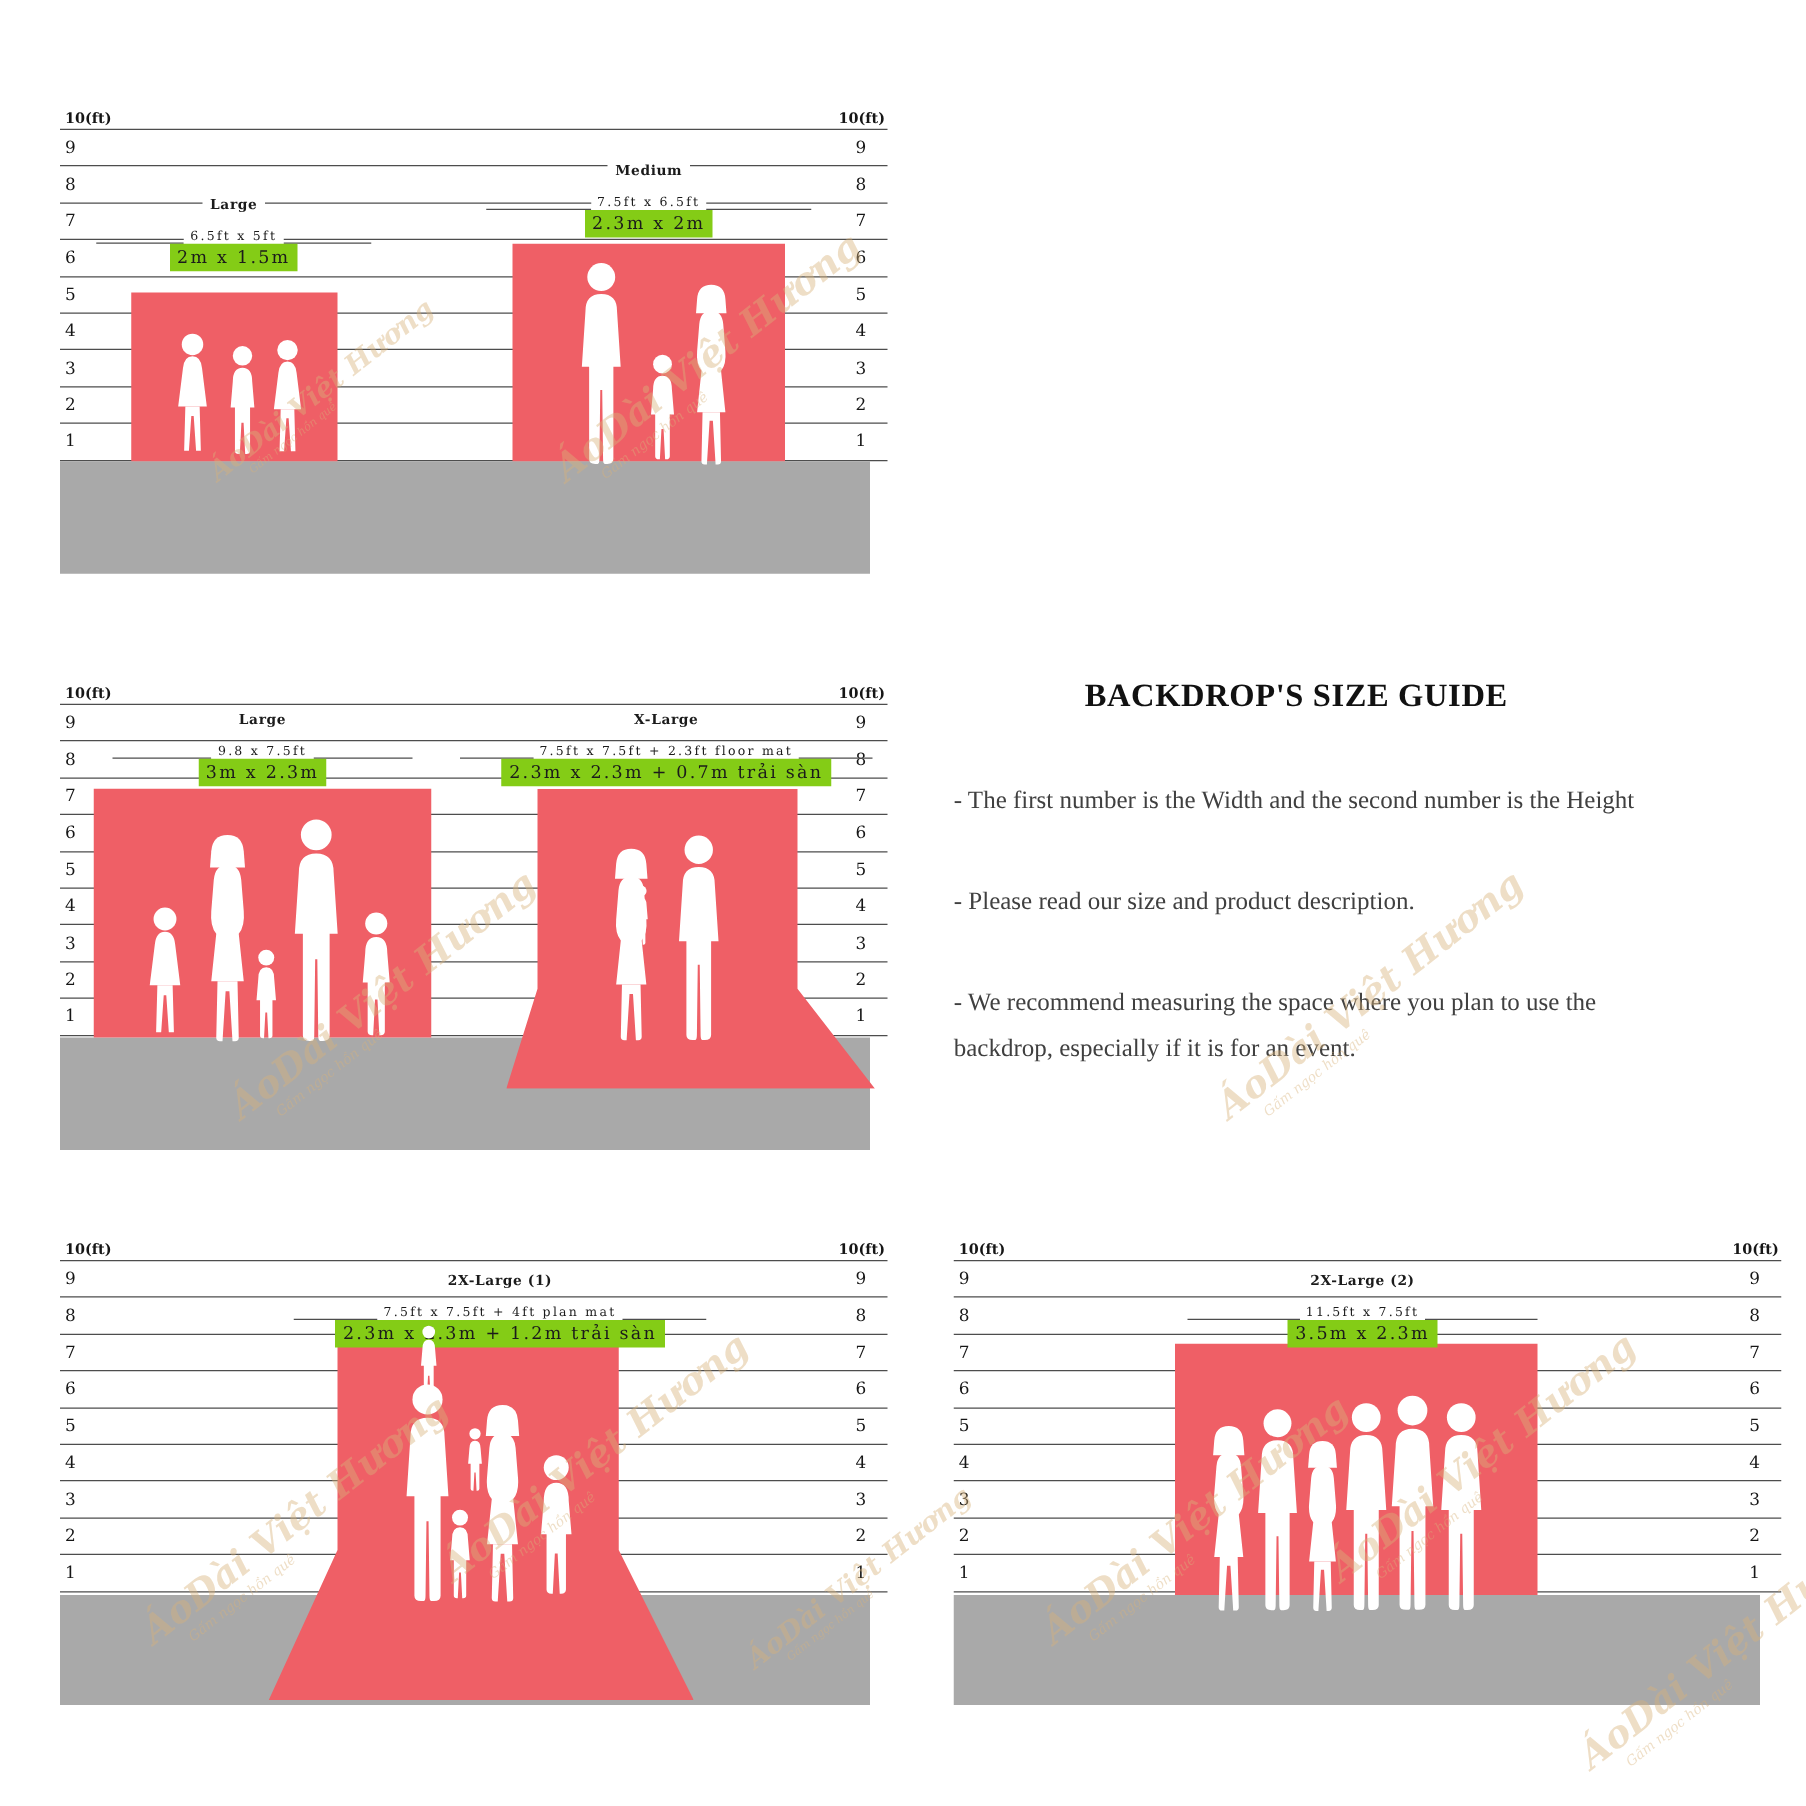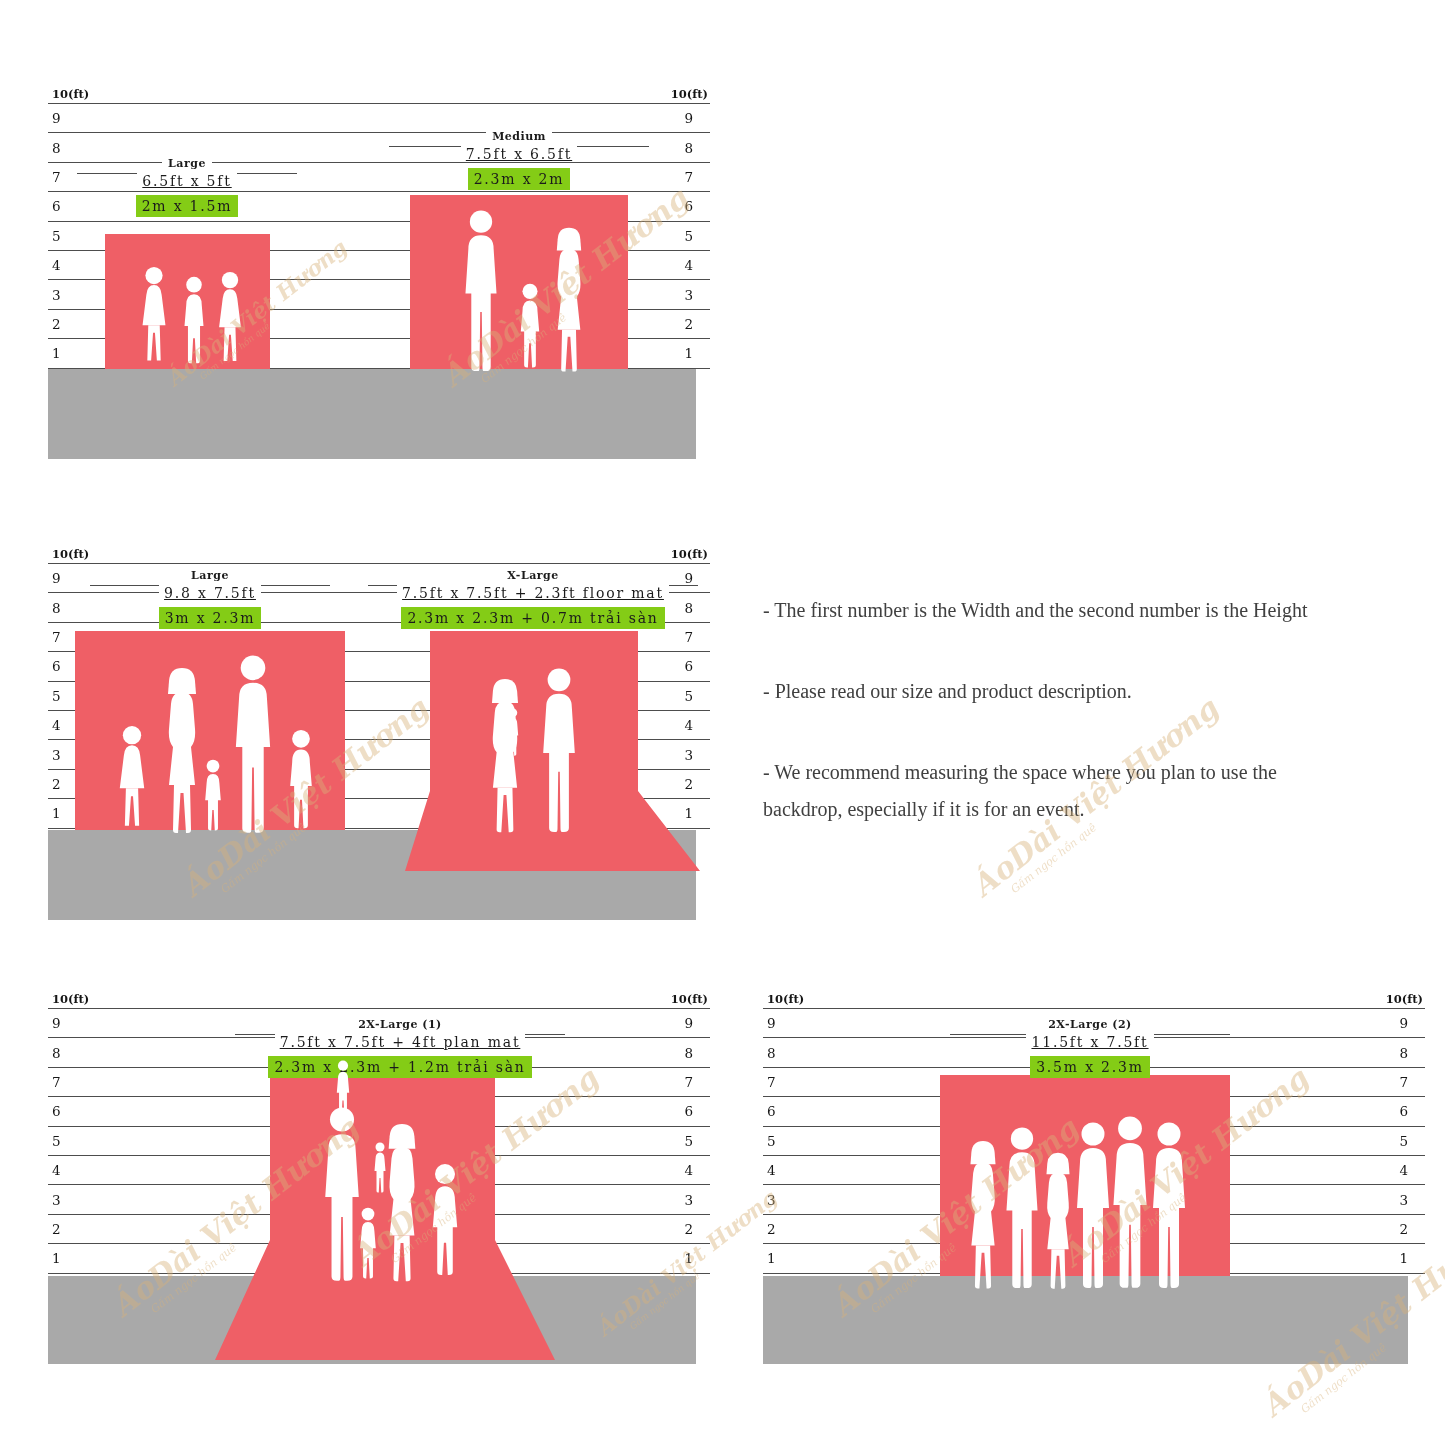--- a/index.html
+++ b/index.html
@@ -23,21 +23,21 @@
   .tick-r{right:17px;}
   .ruler-top .tick-r{right:2px;}
 
   .floor{position:absolute;background:var(--floor);z-index:1;}
   .backdrop{position:absolute;background:var(--red);z-index:2;}
   .scene{position:absolute;z-index:3;}
   .scene use{fill:#ffffff;}
 
   .size-label{position:absolute;z-index:3;display:flex;flex-direction:column;align-items:center;text-align:center;}
   .size-name{font-weight:bold;font-size:11px;line-height:18px;letter-spacing:.5px;background:#fff;padding:0 6px;}
-  .size-ft{display:flex;align-items:flex-start;width:100%;height:22px;font-size:14px;letter-spacing:1.8px;text-decoration:underline;}
+  .size-ft{display:flex;align-items:flex-end;width:100%;height:22px;font-size:10px;letter-spacing:1.8px;}
   .size-ft::before,.size-ft::after{content:"";flex:1;height:1.4px;background:var(--line);}
   .size-ft .val{background:#fff;padding:0 5px;white-space:nowrap;}
   .size-m{font-size:14px;line-height:22px;letter-spacing:1.8px;background:#84cc16;padding:0 6px;white-space:nowrap;}
 
   .guide{position:absolute;left:763px;top:542px;width:548px;z-index:3;font-family:"Liberation Serif", "DejaVu Serif", serif;}
   .guide h1{margin:0;text-align:center;font-size:26px;letter-spacing:.5px;font-weight:bold;color:#111;}
   .guide p{margin:0;font-size:20px;line-height:1.85;color:#404040;}
   .guide p.b1{margin-top:50px;}
   .guide p.b2{margin-top:44px;}
   .guide p.b3{margin-top:44px;}
@@ -227,20 +227,21 @@
       <use href="#p-child" x="205" y="74" width="42" height="108"></use>
     </svg>
     <svg class="scene" style="left:382px;top:115px;" width="208" height="180" viewBox="0 0 208 180">
       <use href="#p-woman" x="45" y="18" width="60" height="158"></use>
       <use href="#p-child" x="72" y="48" width="22" height="52"></use>
       <use href="#p-man" x="98" y="8" width="62" height="168"></use>
     </svg>
   </div>
 
   <div class="guide">
+    <h1>BACKDROP'S SIZE GUIDE</h1>
     <p class="b1">-  The first number is the Width and the second number is the Height</p>
     <p class="b2">- Please read our size and product description.</p>
     <p class="b3">- We recommend measuring the space where you plan to use the backdrop, especially if it is for an event.</p>
   </div>
 
   <div class="panel" id="panel-c" style="left:48px;top:990px;width:662px;height:375px;">
     <div class="ruler">
         <div class="ruler-row ruler-top">
           <span class="tick tick-l">10(ft)</span>
           <span class="tick tick-r">10(ft)</span>

